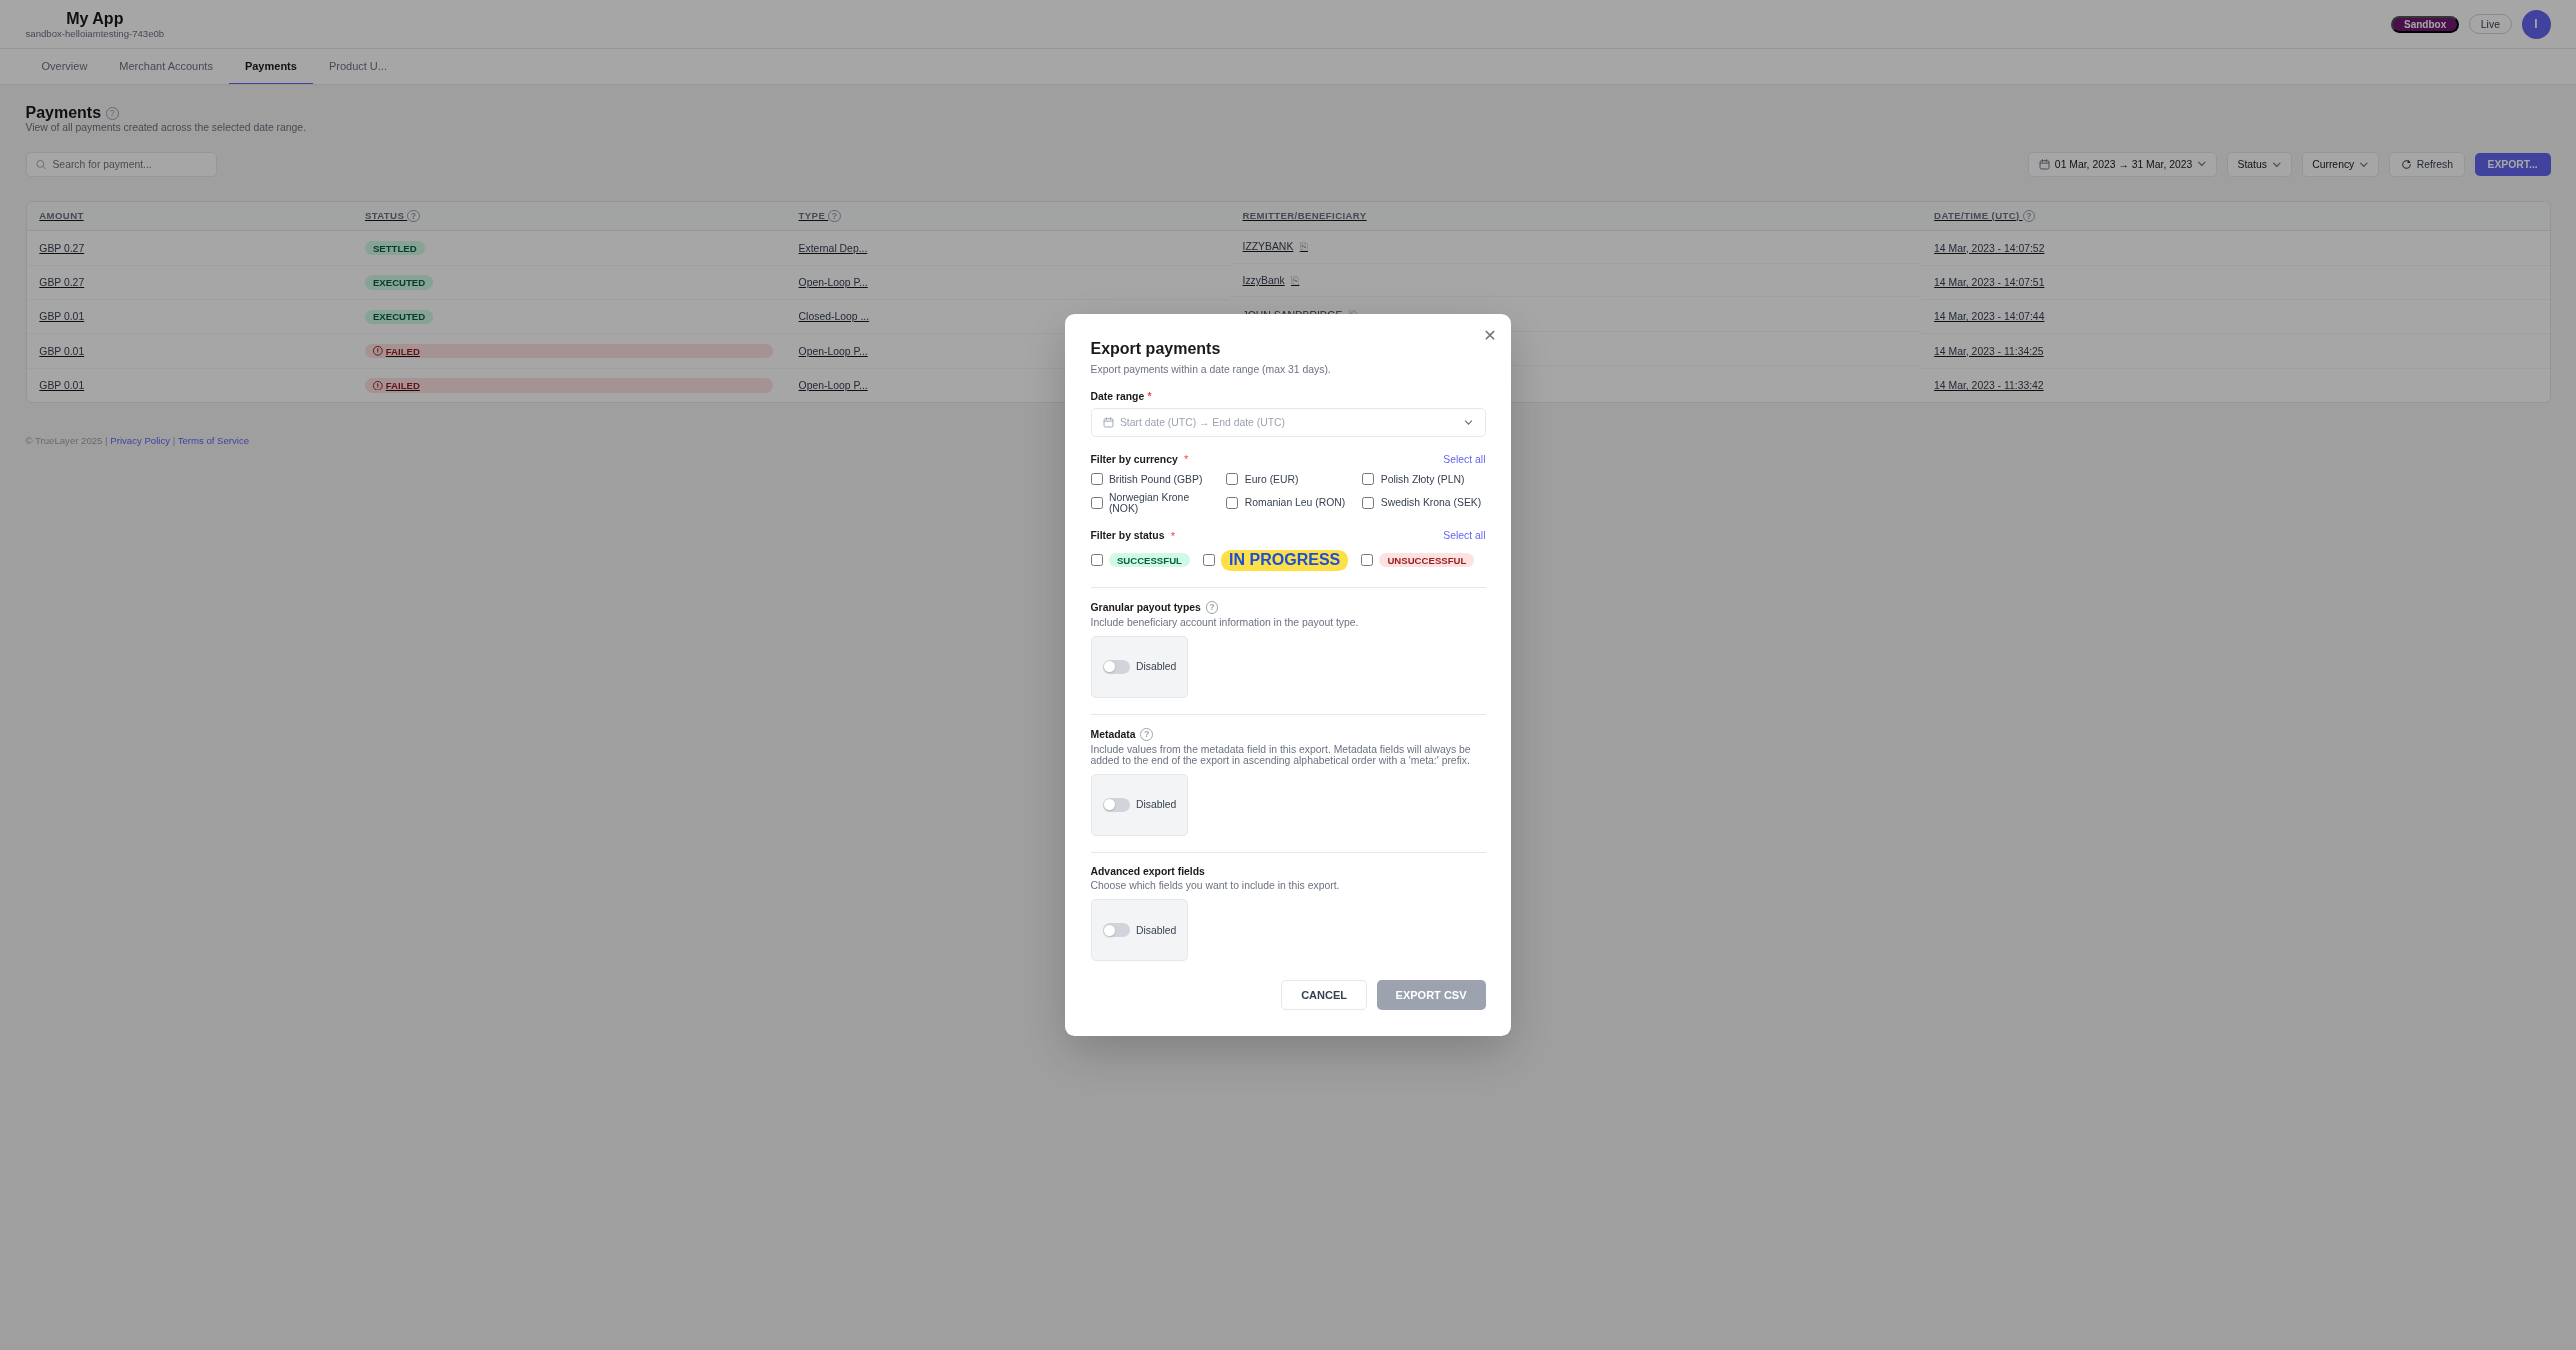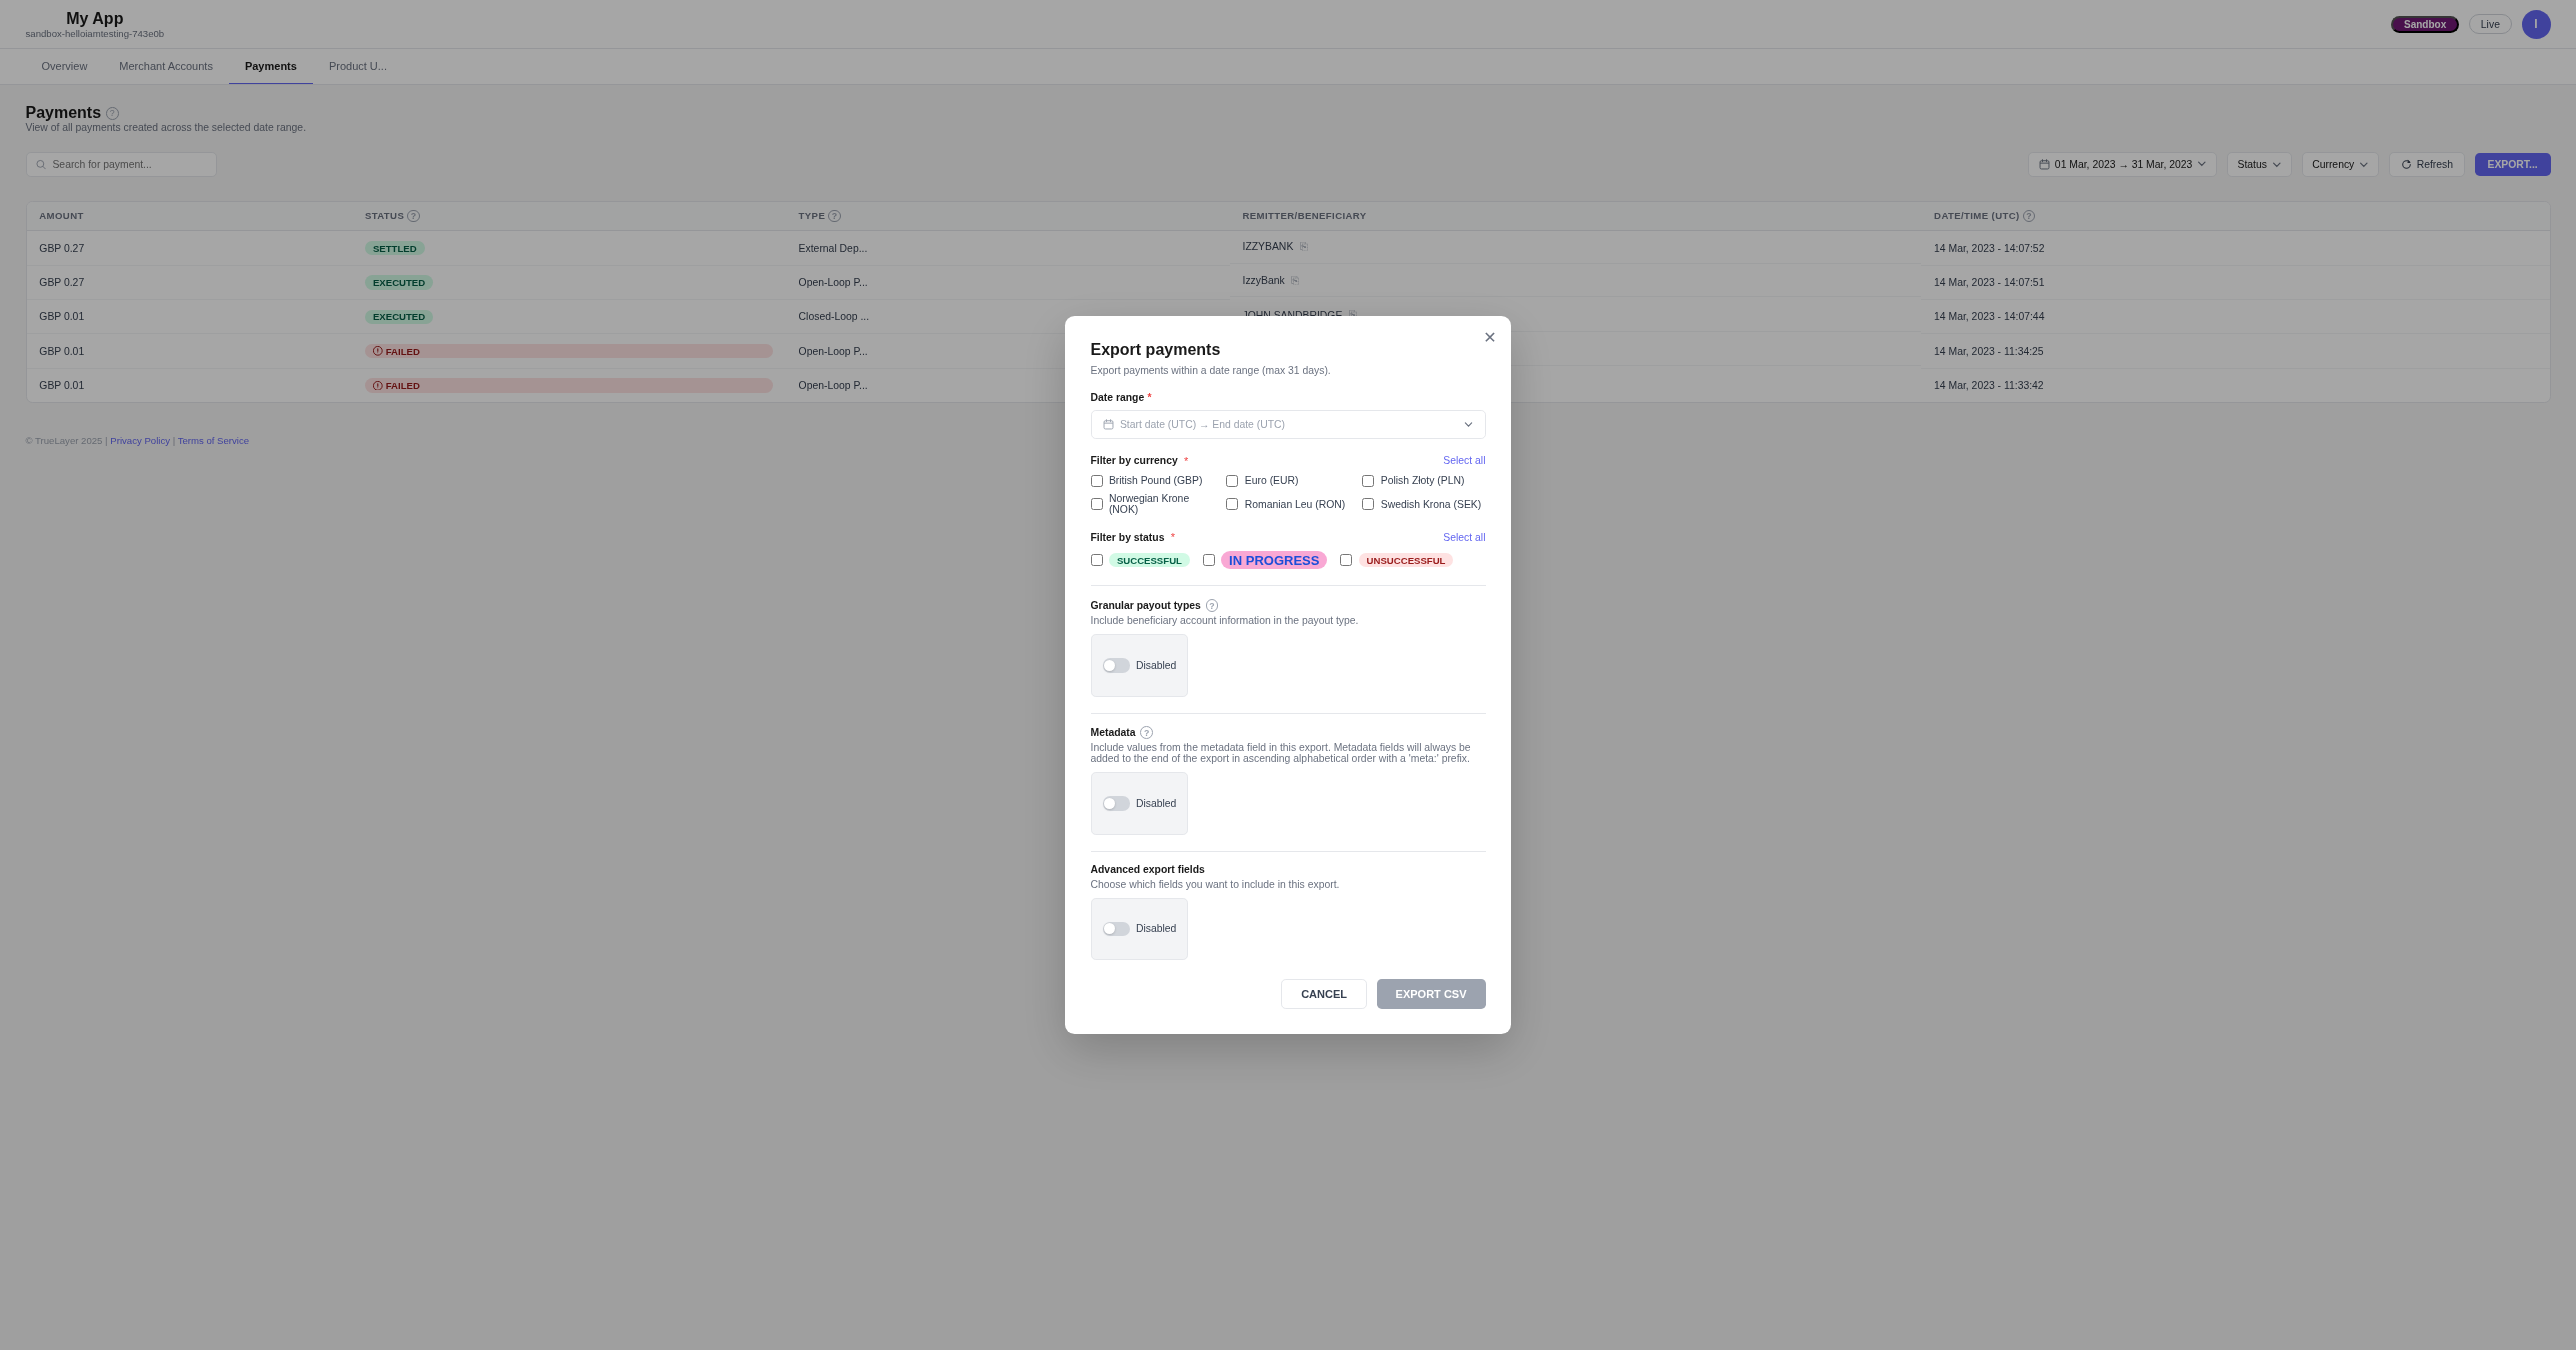--- a/index.html
+++ b/index.html
@@ -31,21 +31,21 @@
     .toolbar { display: flex; align-items: center; justify-content: space-between; margin-bottom: 24px; }
     .search-box { display: flex; align-items: center; gap: 6.4px; border: 0.8px solid #e5e7eb; border-radius: 4.8px; padding: 5.6px 9.6px; width: 191px; background: #fff; }
     .search-box input { border: none; outline: none; font-size: 10.4px; color: #6b7280; width: 100%; background: transparent; }
     .toolbar-right { display: flex; align-items: center; gap: 9.6px; }
     .date-range-btn { display: flex; align-items: flex-start; gap: 4.8px; border: 0.8px solid #e5e7eb; border-radius: 4.8px; padding: 5.6px 9.6px; background: #fff; font-size: 10.4px; cursor: pointer; }
     .filter-btn { display: flex; align-items: center; gap: 4.8px; border: 0.8px solid #e5e7eb; border-radius: 4.8px; padding: 5.6px 9.6px; background: #fff; font-size: 10.4px; cursor: pointer; }
     .btn-refresh { display: flex; align-items: center; gap: 4.8px; border: 0.8px solid #e5e7eb; border-radius: 4.8px; padding: 5.6px 11px; background: #fff; font-size: 10.4px; cursor: pointer; color: #374151; }
     .btn-export { background: #6366f1; color: #fff; border: none; border-radius: 4.8px; padding: 6.4px 12.8px; font-size: 10.4px; font-weight: 600; cursor: pointer; }
 
     
-    .table-wrap { background: #fff; border-radius: 6.4px; border: 0.8px solid #e5e7eb; overflow: hidden; }
+    .table-wrap { background: #fff; border-radius: 6.4px; border: 0.8px solid #e5e7eb; overflow: hidden; text-decoration: underline; }
     table { width: 100%; border-collapse: collapse; }
     thead tr { background: #f9fafb; }
     th { padding: 8px 12.8px; text-align: left; font-size: 9.6px; font-weight: 600; color: #6b7280; text-transform: uppercase; letter-spacing: 0.04em; border-bottom: 0.8px solid #e5e7eb; }
     td { padding: 9.6px 12.8px; font-size: 10.4px; color: #374151; border-bottom: 0.8px solid #f3f4f6; }
     tr:last-child td { border-bottom: none; }
 
     .status-badge { display: inline-block; padding: 1.6px 8px; border-radius: 9.6px; font-size: 9.6px; font-weight: 600; }
     .status-settled { background: #d1fae5; color: #065f46; }
     .status-executed { background: #d1fae5; color: #065f46; }
     .status-failed { background: #fee2e2; color: #991b1b; display: flex; align-items: center; gap: 3.2px; }
@@ -77,21 +77,21 @@
     .select-all-link { font-size: 10.4px; color: #6366f1; cursor: pointer; text-decoration: none; margin-left: auto; }
     .currency-grid { display: grid; grid-template-columns: 1fr 1fr 1fr; gap: 6.4px 12.8px; }
     .checkbox-item { display: flex; align-items: center; gap: 6.4px; font-size: 10.4px; color: #374151; }
     .checkbox-item input[type=checkbox] { width: 12px; height: 12px; accent-color: #6366f1; cursor: pointer; }
 
     
     .status-grid { display: flex; gap: 12.8px; }
     .status-filter-item { display: flex; align-items: center; gap: 6.4px; font-size: 10.4px; }
     .status-filter-item input[type=checkbox] { width: 12px; height: 12px; accent-color: #6366f1; cursor: pointer; }
     .s-badge-success { background: #d1fae5; color: #065f46; padding: 1.6px 8px; border-radius: 9.6px; font-size: 9.6px; font-weight: 600; }
-    .s-badge-progress { background: #f9a8d4; color: #1d4ed8; padding: 1.6px 8px; border-radius: 9.6px; font-size: 13px; font-weight: 600; }
+    .s-badge-progress { background: #fde047; color: #1d4ed8; padding: 1.6px 8px; border-radius: 9.6px; font-size: 16px; font-weight: 600; }
     .s-badge-unsuccessful { background: #fee2e2; color: #991b1b; padding: 1.6px 8px; border-radius: 9.6px; font-size: 9.6px; font-weight: 600; }
 
     
     .toggle-row { margin-bottom: 16px; }
     .toggle-title { font-size: 10.4px; font-weight: 600; margin-bottom: 3.2px; display: flex; align-items: center; gap: 4.8px; }
     .toggle-sub { font-size: 10.4px; color: #6b7280; margin-bottom: 8px; }
     .toggle-btn { display: flex; align-items: center; gap: 6.4px; background: #f3f4f6; border-radius: 4.8px; padding: 23px 11px; width: fit-content; font-size: 10.4px; color: #374151; cursor: pointer; border: 0.8px solid #e5e7eb; }
     .toggle-track { width: 27px; height: 14.3px; background: #d1d5db; border-radius: 7.2px; position: relative; }
     .toggle-thumb { width: 11px; height: 11px; background: #fff; border-radius: 50%; position: absolute; top: 1.6px; left: 1.6px; box-shadow: 0 0.8px 2.4px rgba(0,0,0,0.2); }
 

